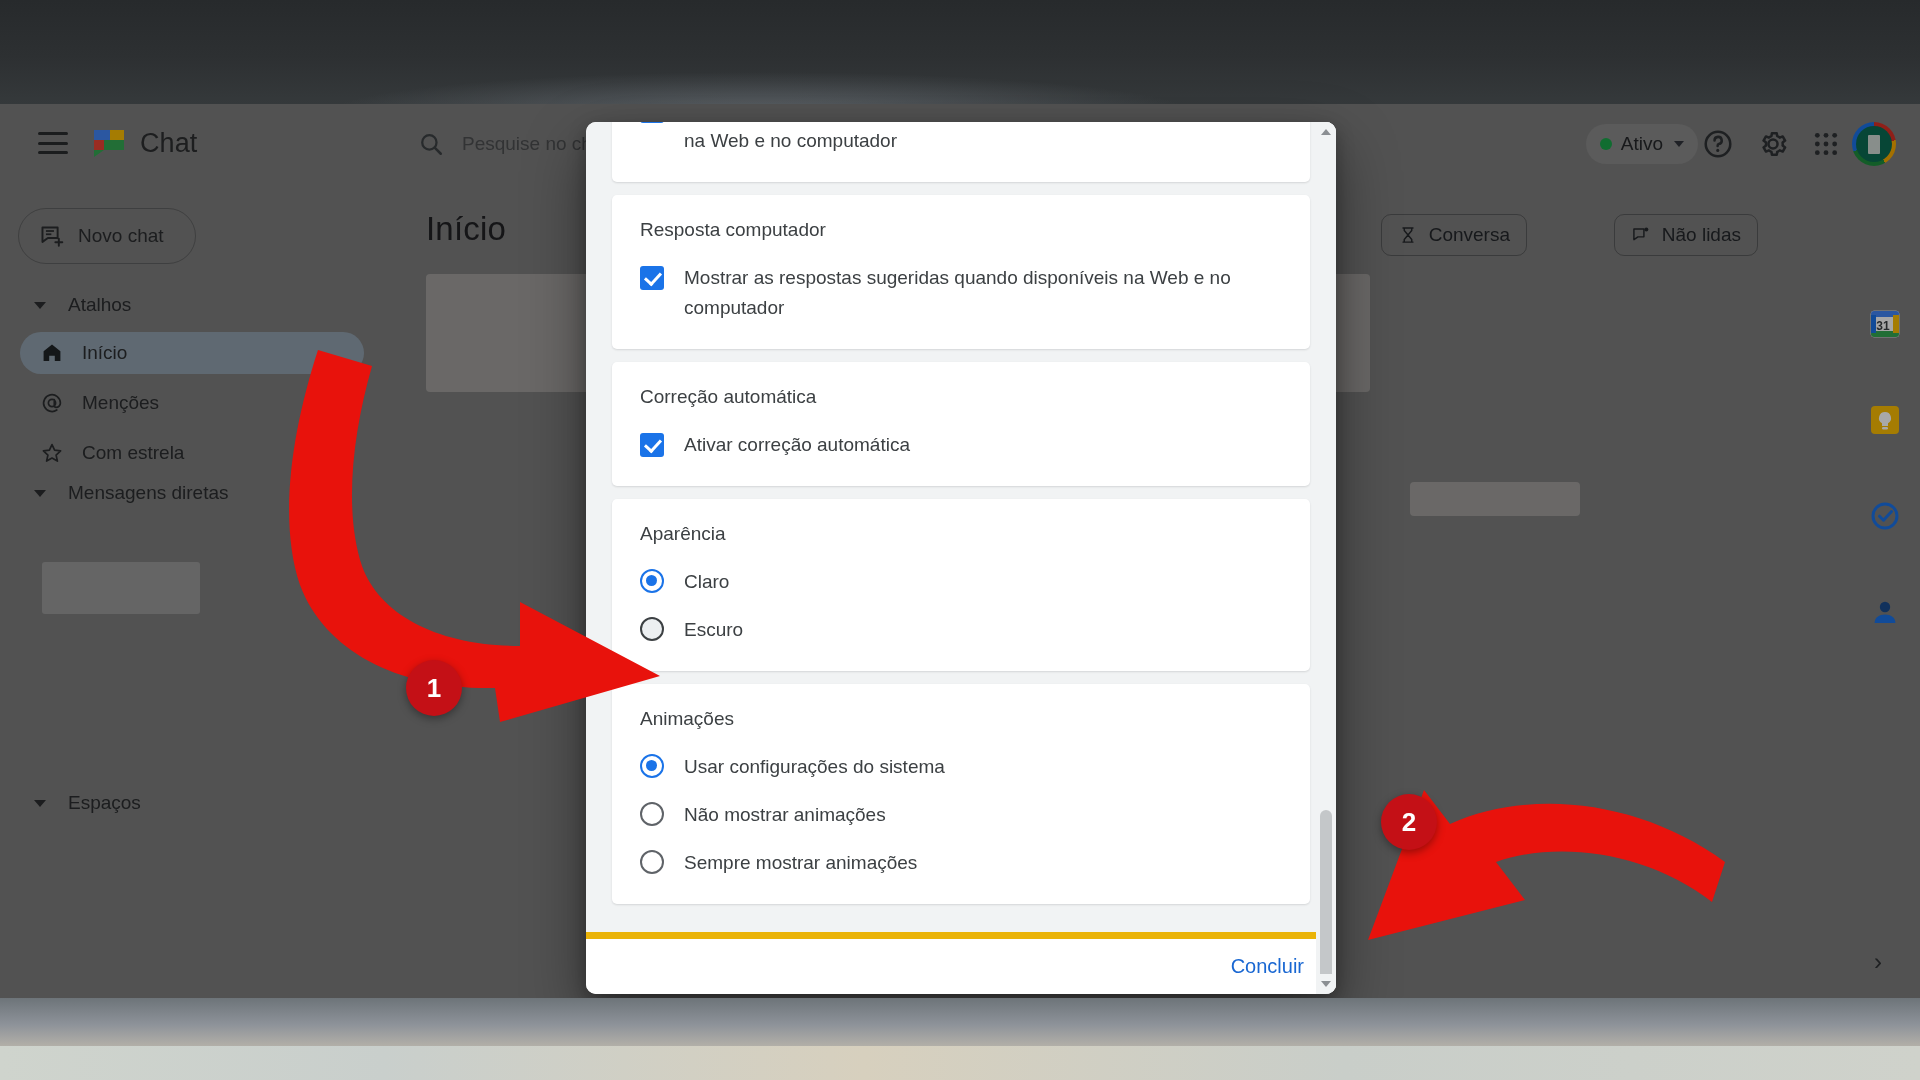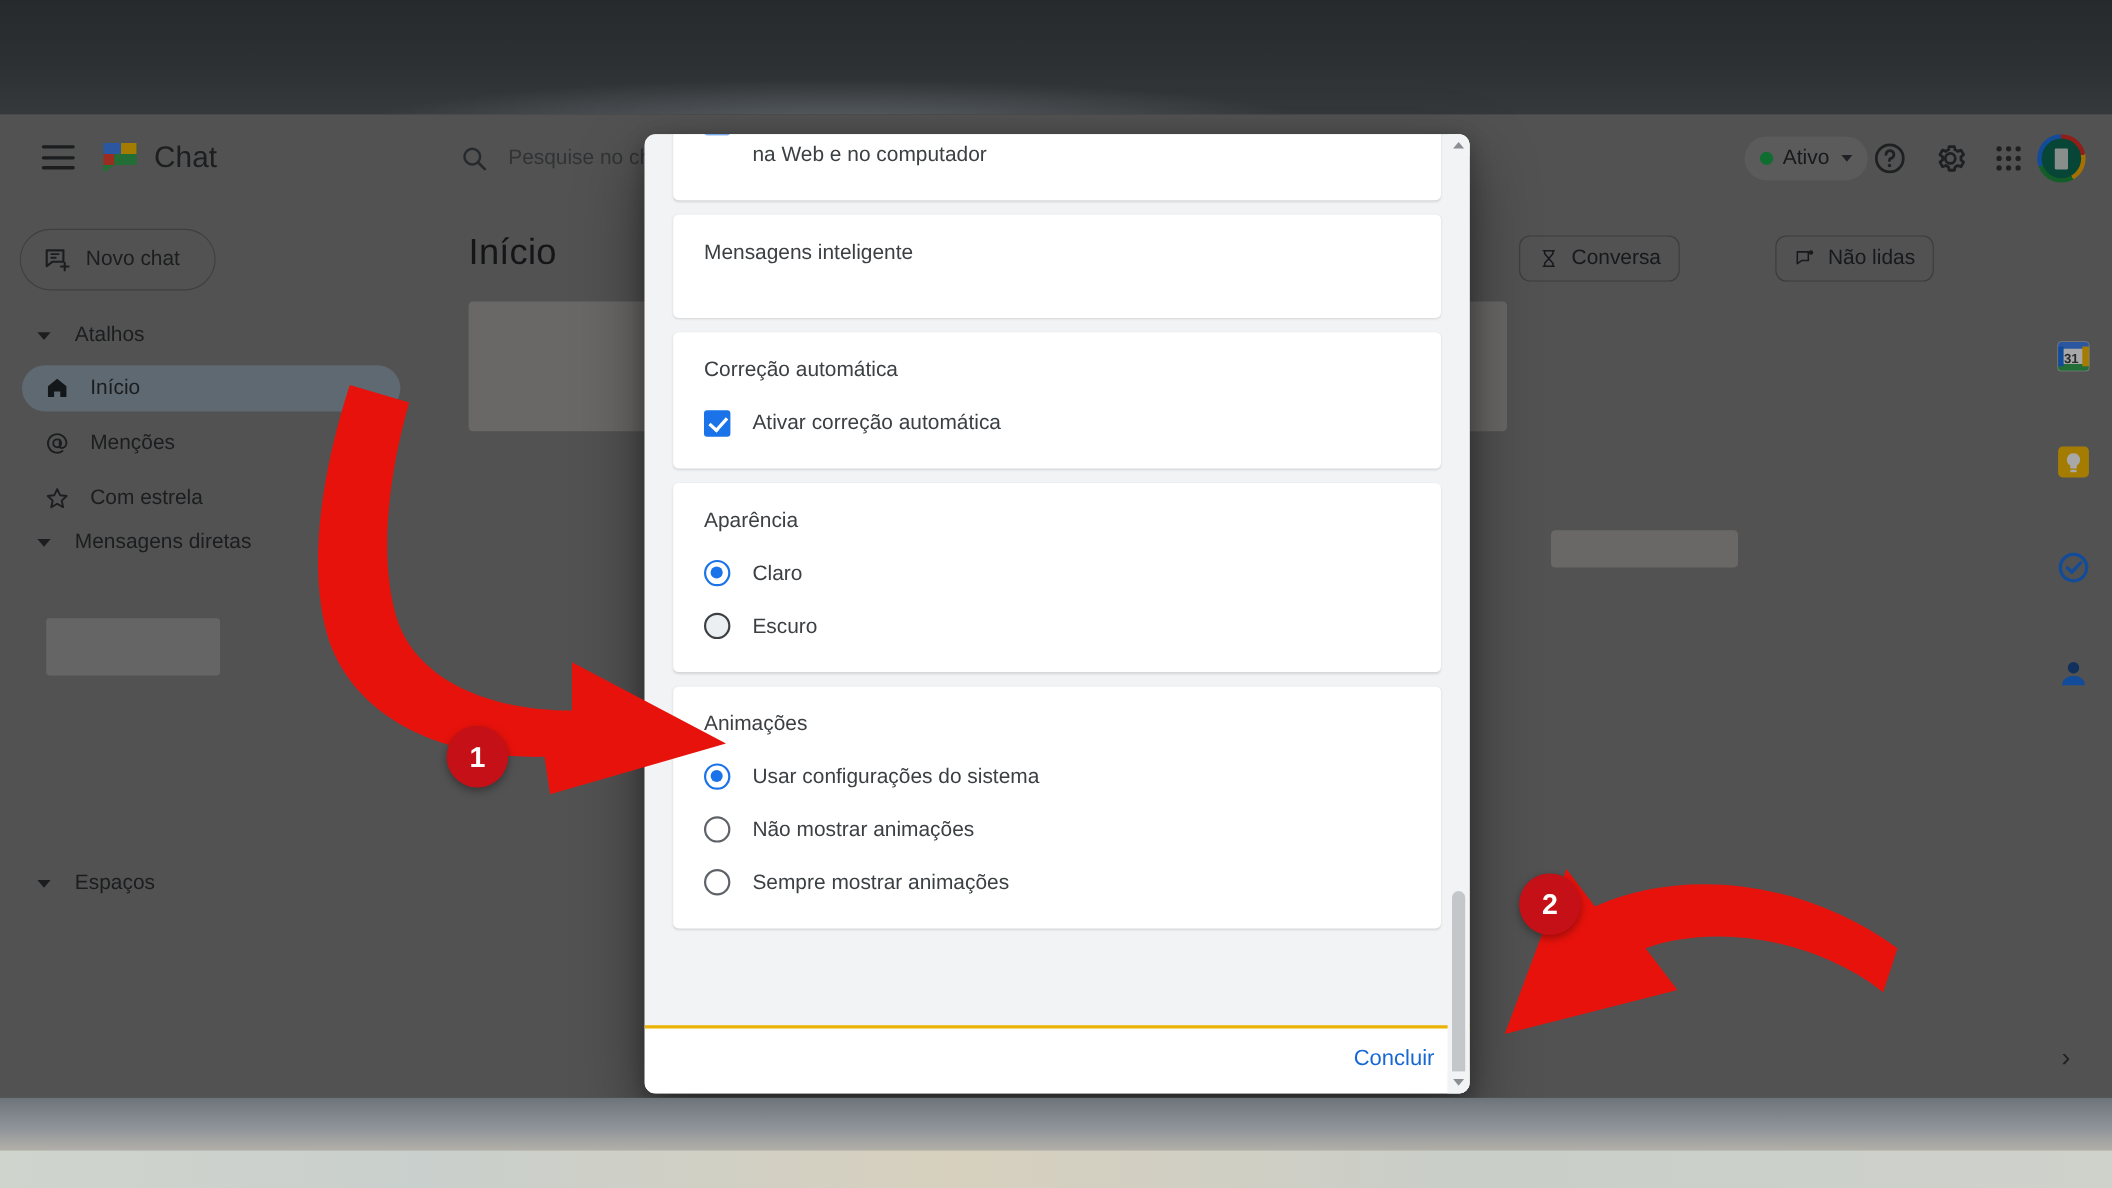--- a/index.html
+++ b/index.html
@@ -177,21 +177,21 @@
   }
   .rad.on { border-color: #1a73e8; }
   .rad.on::after {
     content: ""; position: absolute; left: 4px; top: 4px; width: 11px; height: 11px;
     border-radius: 50%; background: #1a73e8;
   }
   .rad.hover { background: #eceff1; border-color: #3c4043; }
 
   .dlg-foot {
     position: absolute; left: 0; bottom: 0; width: 750px; height: 62px; background: #fff;
-    border-top: 3px solid #eab308;
+    border-top: 7px solid #eab308;
   }
   .done-btn {
     position: absolute; right: 32px; top: 16px; font-size: 20px; color: #1967d2; cursor: pointer;
   }
 
   
   .sbar { position: absolute; right: 0; top: 0; width: 20px; height: 872px; background: #f1f3f4; }
   .sb-up, .sb-dn {
     position: absolute; left: 0; width: 20px; height: 20px; background: #f1f3f4; cursor: pointer;
     display: flex; align-items: center; justify-content: center;
@@ -410,21 +410,25 @@
     <div class="dlg-body">
 
       <div class="card first">
         <div class="row">
           <span class="cbx"></span>
           <span class="row-lbl">Ativar as sugestões de escrita preditiva ao escrever uma mensagem na Web e no computador</span>
         </div>
       </div>
 
       <div class="card">
-        <div class="card-title">Mensagens inteligente</div>
+        <div class="card-title">Resposta computador</div>
+        <div class="row">
+          <span class="cbx"></span>
+          <span class="row-lbl">Mostrar as respostas sugeridas quando disponíveis na Web e no computador</span>
+        </div>
       </div>
 
       <div class="card">
         <div class="card-title">Correção automática</div>
         <div class="row">
           <span class="cbx"></span>
           <span class="row-lbl">Ativar correção automática</span>
         </div>
       </div>
 

